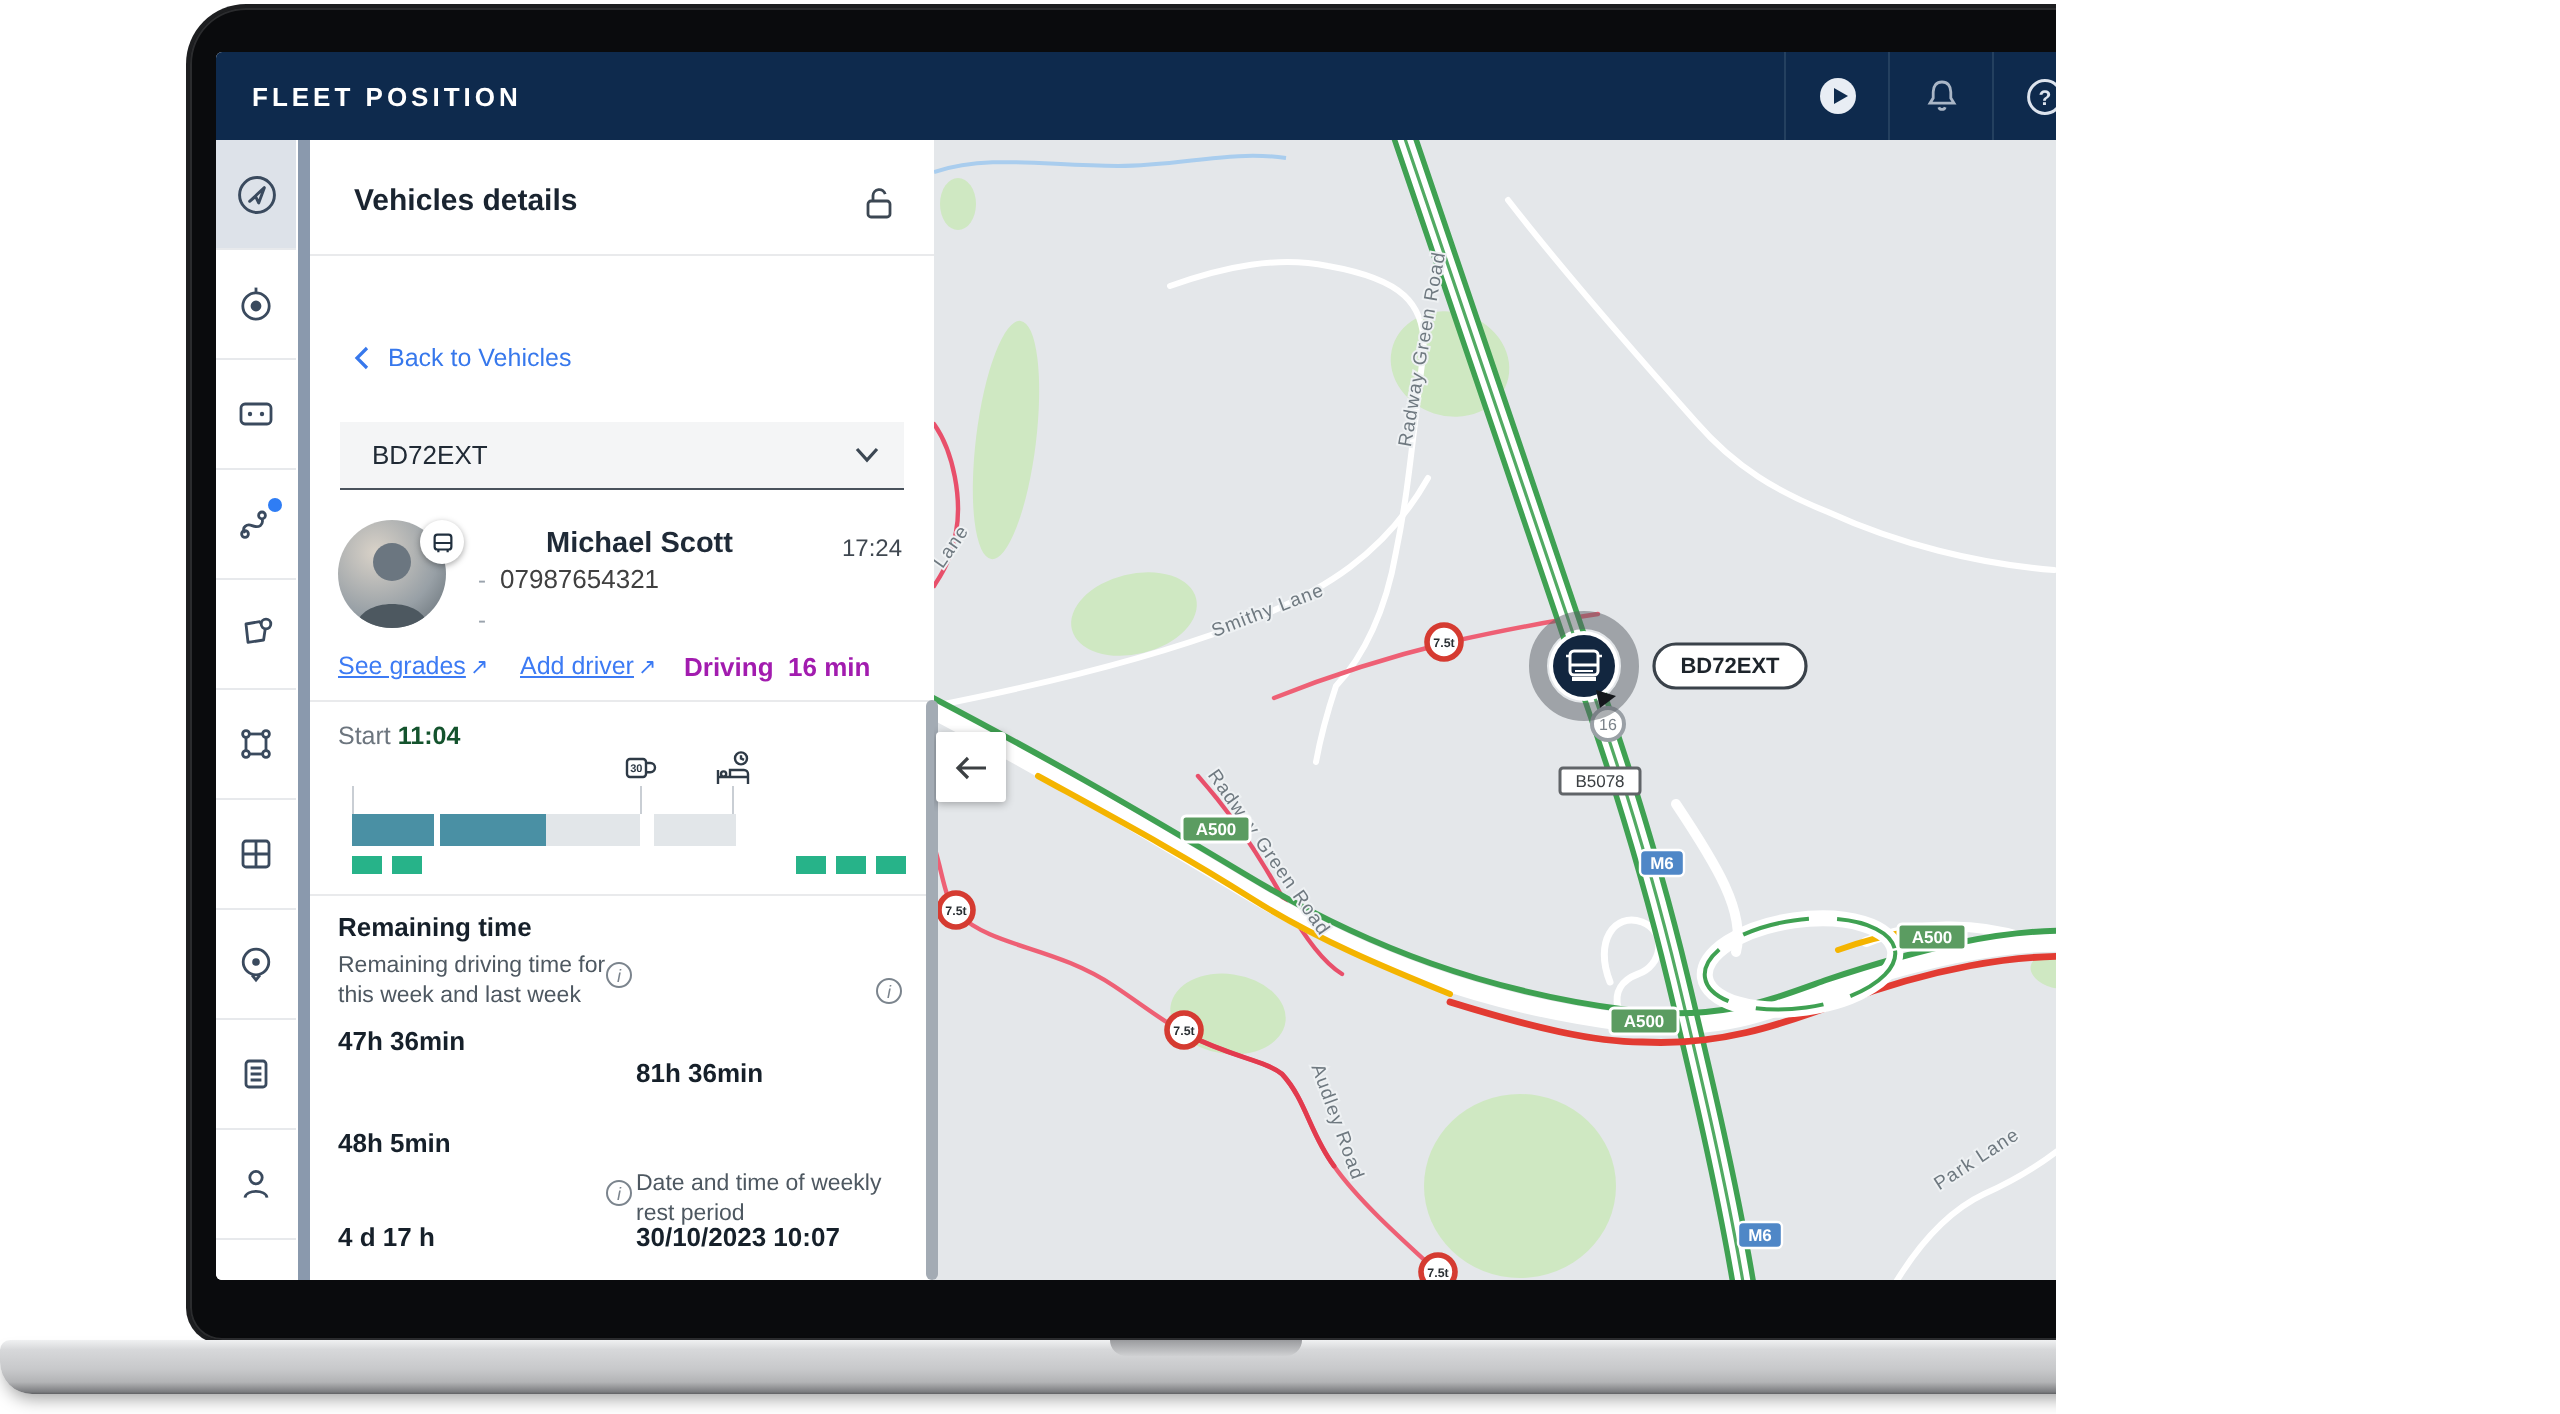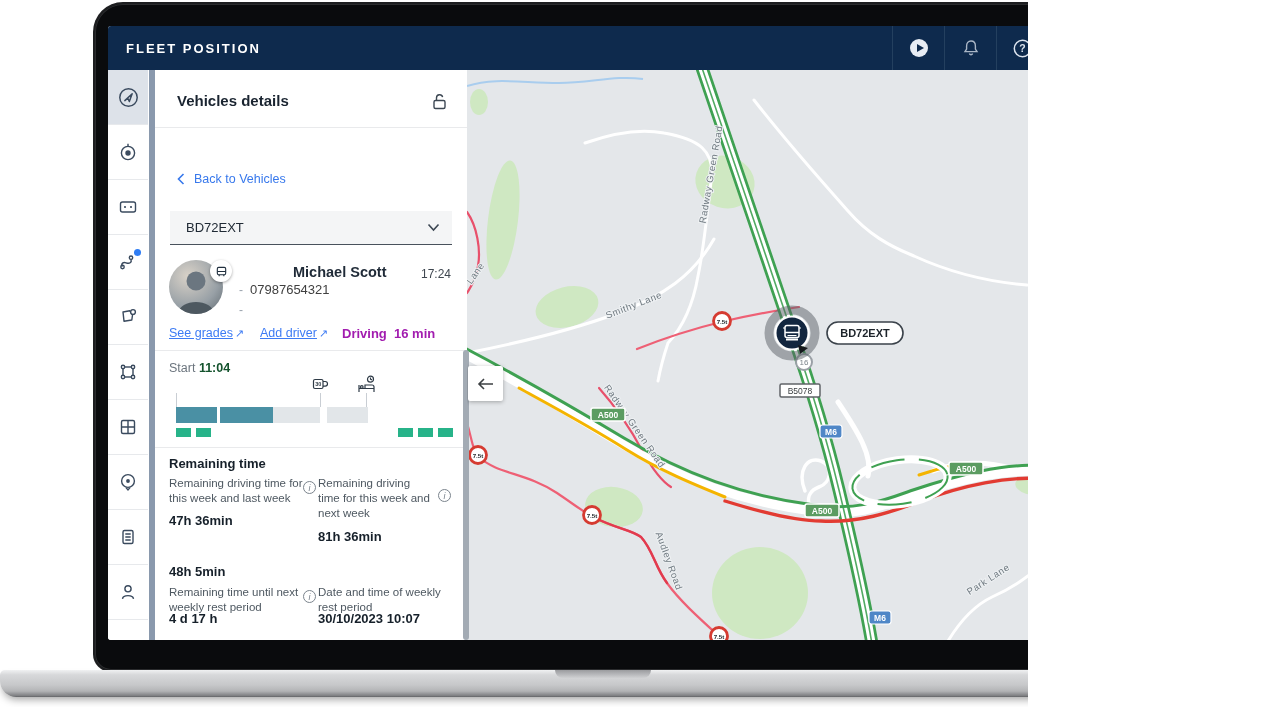--- a/index.html
+++ b/index.html
@@ -39,21 +39,21 @@
   .searchbox{position:absolute;left:15px;top:93px;width:282px;height:38px;background:#f4f5f6;border-bottom:1px solid #717a84;display:flex;align-items:center;}
   .searchbox input{flex:1;border:none;background:transparent;outline:none;font-size:12.5px;color:#43505c;padding-left:24px;}
   .searchbox input::placeholder{color:#9aa3ad;}
   .mag{margin-right:12px;}
   .vehrow{position:absolute;left:15px;top:141px;width:282px;height:34px;background:#f4f5f6;border-bottom:1px solid #49525c;display:flex;align-items:center;cursor:pointer;}
   .vehrow .vid{font-size:13px;color:#202a35;margin-left:16px;}
   .vehrow .chev{margin-left:auto;margin-right:12px;}
 
   .avatar{position:absolute;left:14px;top:190px;width:54px;height:54px;border-radius:50%;overflow:hidden;background:radial-gradient(circle at 35% 30%,#d9d2c8,#98a0a6 60%,#5d676e);}
   .badge{position:absolute;left:55px;top:190px;width:22px;height:22px;border-radius:50%;background:#fff;box-shadow:0 1px 3px rgba(0,0,0,.35);display:flex;align-items:center;justify-content:center;}
-  .dname{position:absolute;left:118px;top:194px;font-size:14.5px;font-weight:600;color:#1f2a37;margin-left:20px;}
+  .dname{position:absolute;left:118px;top:194px;font-size:14.5px;font-weight:600;color:#1f2a37;}
   .dtime{position:absolute;right:16px;top:197px;font-size:12px;color:#3f4750;}
   .dash{position:absolute;font-size:12px;color:#9aa3ad;}
   .phone{position:absolute;left:95px;top:212px;font-size:13px;color:#404040;cursor:pointer;}
   .lnk{position:absolute;top:256px;font-size:12.5px;color:#3d7bf4;text-decoration:underline;cursor:pointer;}
   .lnk .arr{text-decoration:none;display:inline-block;margin-left:2px;font-size:11px;}
   .status{position:absolute;left:187px;top:256px;font-size:13px;color:#a21caf;font-weight:600;}
   .status b{font-weight:bold;}
 
   .startrow{position:absolute;left:14px;top:291px;font-size:12.5px;color:#6c757e;}
   .startrow b{color:#14532d;}
@@ -288,27 +288,25 @@
         </div>
 
       <div class="div" style="top:377px"></div>
 
       <div class="remhead">Remaining time</div>
 
       <div class="lblsm" style="left:14px;top:406px;width:134px">Remaining driving time for this week and last week</div>
       <span class="info infoabs" style="left:148px;top:411px"></span>
       <div class="val" style="left:14px;top:443px">47h 36min</div>
 
-      <div class="lblsm" style="left:163px;top:406px;width:116px">Remaining driving time for this week and next week</div>
       <span class="info infoabs" style="left:283px;top:419px"></span>
       <div class="val" style="left:163px;top:459px">81h 36min</div>
 
       <div class="val" style="left:14px;top:494px">48h 5min</div>
 
-      <div class="lblsm" style="left:14px;top:515px;width:134px">Remaining time until next weekly rest period</div>
       <span class="info infoabs" style="left:148px;top:520px"></span>
       <div class="val" style="left:14px;top:541px">4 d 17 h</div>
 
       <div class="lblsm" style="left:163px;top:515px;width:130px">Date and time of weekly rest period</div>
       <div class="val" style="left:163px;top:541px">30/10/2023 10:07</div>
     </div>
 
     <div class="scrollthumb"></div>
 
     <div class="map-wrap">

